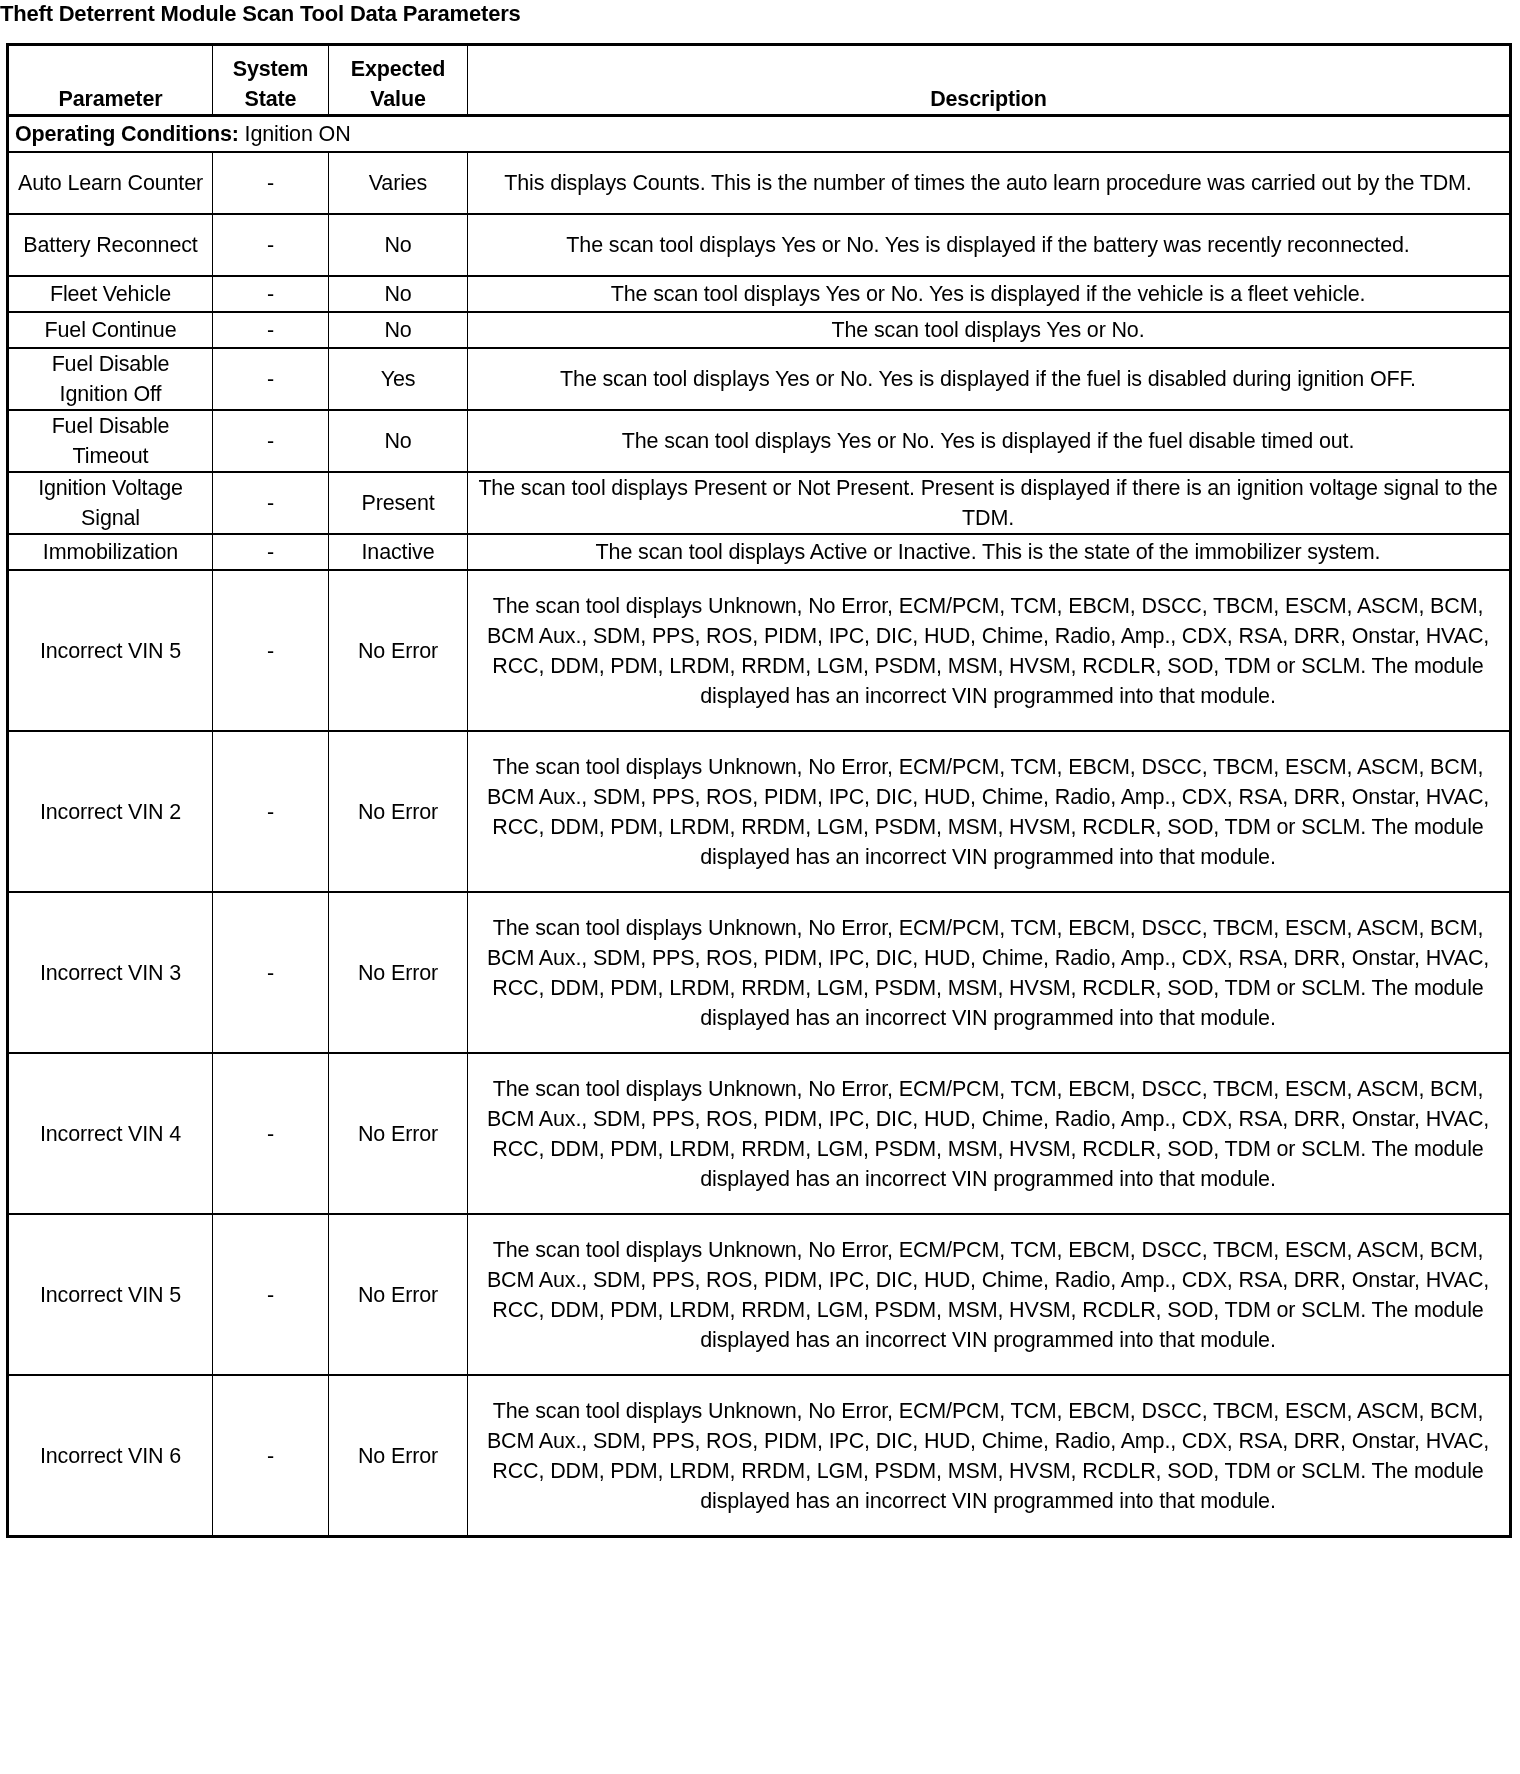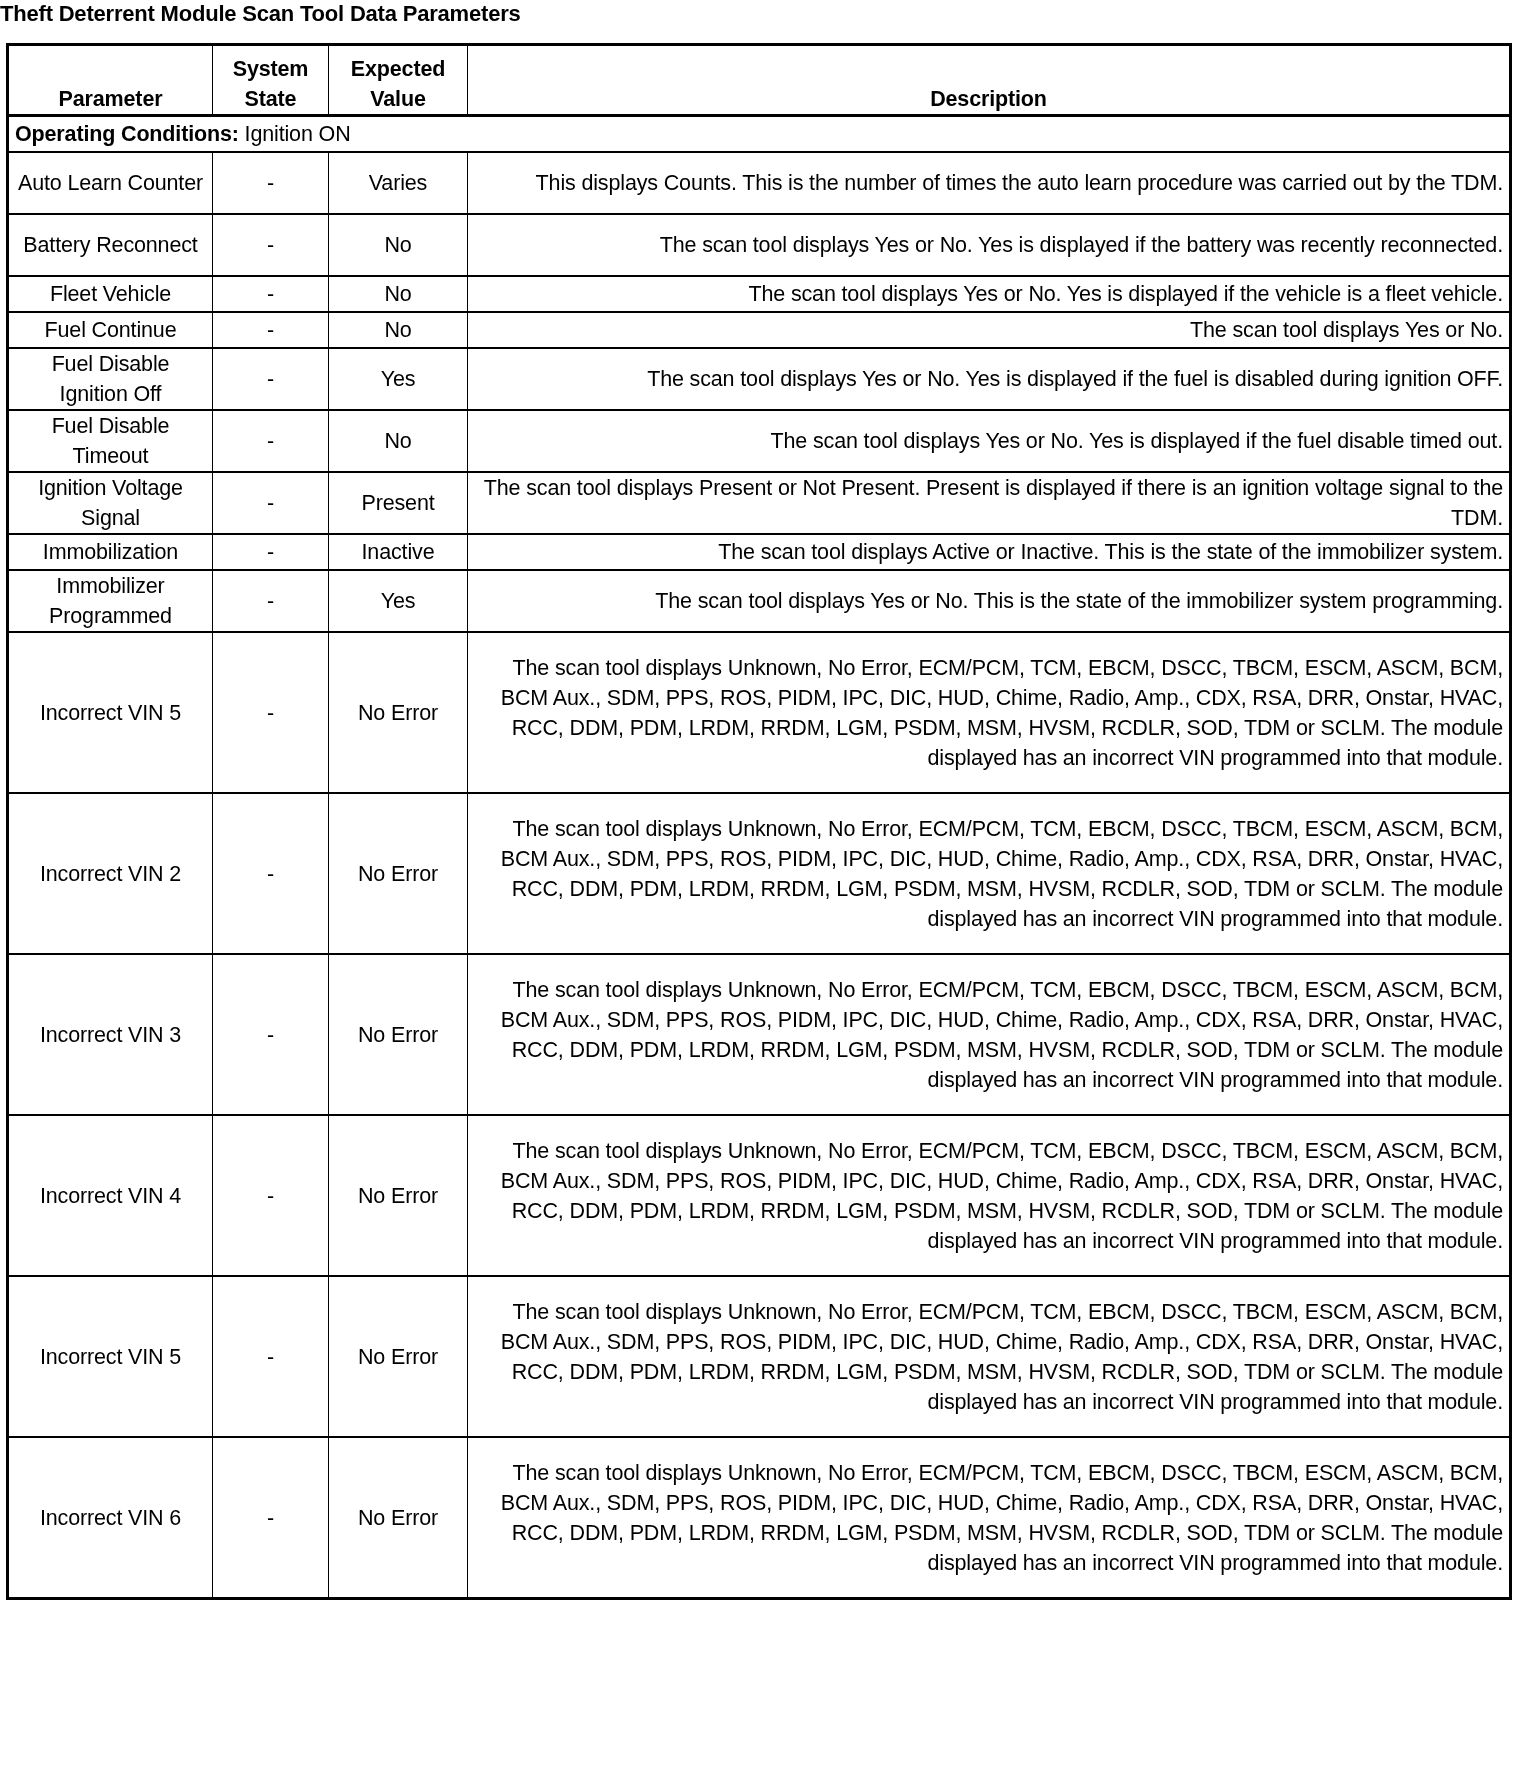--- a/index.html
+++ b/index.html
@@ -26,21 +26,21 @@
     border-top: 2px solid #000; border-bottom: 2px solid #000;
     padding: 0 6px; font-size: 21.5px; line-height: 30px;
     vertical-align: middle; letter-spacing: -0.15px;
   }
   thead th {
     font-weight: bold; vertical-align: bottom; padding-top: 2px;
     border-bottom: 3px solid #000; text-align: center; height: 66px;
   }
   td.center { text-align: center; }
   td.param { text-align: center; }
-  td.desc { text-align: right; padding-left: 5px; }
+  td.desc { text-align: center; padding-left: 5px; }
   tr.cond td { height: 34px; }
   .b { font-weight: bold; }
   tr.r2 td { height: 60px; }
   tr.r1 td { height: 34px; margin-top: 32px; }
   tr.r5 td { height: 159px; }
 </style>
 </head>
 <body>
 
 <div class="title">Theft Deterrent Module Scan Tool Data Parameters</div>
@@ -106,26 +106,20 @@
       <td class="center">-</td>
       <td class="center">Present</td>
       <td class="desc">The scan tool displays Present or Not Present. Present is displayed if there is an ignition voltage signal to the TDM.</td>
     </tr>
     <tr class="r1">
       <td class="param">Immobilization</td>
       <td class="center">-</td>
       <td class="center">Inactive</td>
       <td class="desc">The scan tool displays Active or Inactive. This is the state of the immobilizer system.</td>
     </tr>
-    <tr class="r2">
-      <td class="param">Immobilizer Programmed</td>
-      <td class="center">-</td>
-      <td class="center">Yes</td>
-      <td class="desc">The scan tool displays Yes or No. This is the state of the immobilizer system programming.</td>
-    </tr>
     <tr class="r5">
       <td class="param">Incorrect VIN 5</td>
       <td class="center">-</td>
       <td class="center">No Error</td>
       <td class="desc">The scan tool displays Unknown, No Error, ECM/PCM, TCM, EBCM, DSCC, TBCM, ESCM, ASCM, BCM, BCM Aux., SDM, PPS, ROS, PIDM, IPC, DIC, HUD, Chime, Radio, Amp., CDX, RSA, DRR, Onstar, HVAC, RCC, DDM, PDM, LRDM, RRDM, LGM, PSDM, MSM, HVSM, RCDLR, SOD, TDM or SCLM. The module displayed has an incorrect VIN programmed into that module.</td>
     </tr>
     <tr class="r5">
       <td class="param">Incorrect VIN 2</td>
       <td class="center">-</td>
       <td class="center">No Error</td>

